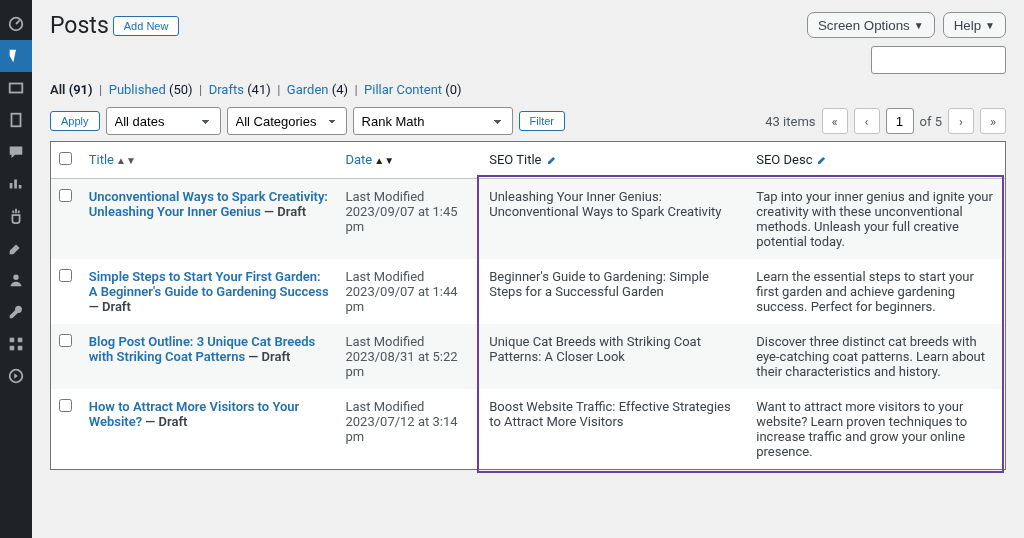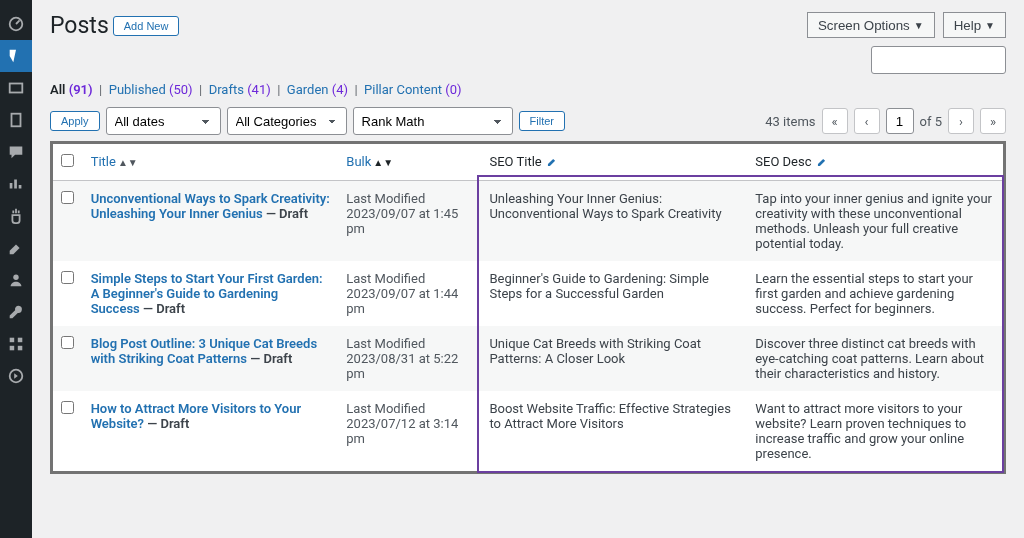--- a/index.html
+++ b/index.html
@@ -8,38 +8,38 @@
 .adminbar-item { width: 32px; height: 32px; display: flex; align-items: center; justify-content: center; color: #a7aaad; cursor: pointer; }
 .adminbar-item.active { background: #2271b1; color: #fff; }
 .adminbar-item svg { width: 18px; height: 18px; fill: currentColor; }
 .main { flex: 1; padding: 12px 18px 20px 18px; overflow: auto; background: #f0f0f1; }
 .header-row { display: flex; justify-content: space-between; align-items: flex-start; }
 .page-title-wrap { display: flex; align-items: center; gap: 4px; margin-bottom: 10px; }
 .page-title { font-size: 23px; font-weight: 400; color: #1d2327; }
 .btn { border: 1px solid #2271b1; background: #fff; color: #2271b1; padding: 3px 10px; border-radius: 3px; cursor: pointer; font-size: 11px; }
 .btn-secondary { border: 1px solid #8c8f94; color: #3c434a; padding: 0 10px; height: 26px; display: inline-flex; align-items: center; background: #f6f7f7; }
 .top-controls { display: flex; gap: 8px; }
-.top-controls .btn-secondary { padding: 4px 10px; }
+.top-controls .btn-secondary { padding: 4px 10px; border-radius: 7px; }
 .subsubsub { font-size: 13px; color: #646970; margin-bottom: 10px; }
 .subsubsub a { color: #2271b1; text-decoration: none; }
-.subsubsub .count { color: #6d28d9; }
+.subsubsub .count { color: #0f172a; }
 .subsubsub .current { font-weight: 600; color: #1d2327; }
 .tablenav { display: flex; justify-content: space-between; align-items: center; margin-bottom: 6px; }
 .tablenav-left { display: flex; gap: 6px; align-items: center; }
 select { border: 1px solid #8c8f94; border-radius: 3px; padding: 0 24px 0 8px; height: 28px; background: #fff; font-size: 13px; appearance: none; background-image: linear-gradient(45deg, transparent 50%, #50575e 50%), linear-gradient(135deg, #50575e 50%, transparent 50%); background-position: calc(100% - 14px) 12px, calc(100% - 10px) 12px; background-size: 4px 4px, 4px 4px; background-repeat: no-repeat; }
 .sel-bulk { width: 165px; }
 .sel-date { width: 115px; }
 .sel-cat { width: 120px; }
 .sel-rank { width: 160px; }
 .search-wrap { display: flex; gap: 6px; align-items: center; margin-bottom: 8px; }
 .search-wrap input { border: 1px solid #8c8f94; border-radius: 3px; height: 28px; padding: 0 8px; width: 135px; }
 .pagination { display: flex; align-items: center; gap: 6px; font-size: 13px; color: #50575e; }
 .pagination .page-btn { border: 1px solid #c3c4c7; background: #fff; width: 26px; height: 26px; display: inline-flex; align-items: center; justify-content: center; border-radius: 3px; cursor: pointer; }
 .pagination input { width: 28px; height: 26px; text-align: center; border: 1px solid #8c8f94; border-radius: 3px; }
-table.posts { width: 100%; border-spacing: 0; background: #fff; border: 3px solid #737373; }
+table.posts { width: 100%; border-spacing: 0; background: #fff; border: 1px solid #737373; }
 table.posts th, table.posts td { text-align: left; vertical-align: top; padding: 10px 8px; font-size: 13px; }
 table.posts thead th { border-bottom: 1px solid #c3c4c7; font-weight: 400; color: #2271b1; }
 table.posts thead th.dark { color: #1d2327; font-weight: 400; }
 table.posts tbody tr { border-bottom: 1px solid #f0f0f1; }
 table.posts tbody tr:nth-child(odd) { background: #f6f7f7; }
 .col-cb { width: 28px; }
 .col-title { width: 250px; }
 .col-date { width: 140px; }
 .col-seot { width: 260px; }
 .col-seod { width: 250px; }
@@ -178,21 +178,21 @@
       <span class="page-btn">»</span>
     </div>
   </div>
 
   <div class="table-wrap">
   <table class="posts">
     <thead>
       <tr>
         <th class="col-cb"><input type="checkbox" style=""></th>
         <th class="col-title"><span>Title</span><span class="sort-icon">▲▼</span></th>
-        <th class="col-date"><span>Bulk</span><span class="sort-icon" style="color:#1d2327">▲▼</span></th>
+        <th class="col-date"><span>Date</span><span class="sort-icon" style="color:#1d2327">▲▼</span></th>
         <th class="col-seot dark"><span>SEO Title</span><svg class="edit-icon" viewBox="0 0 20 20">
                 <path d="M3 14l8-8 3 3-8 8H3z"></path>
               </svg></th>
         <th class="col-seod dark"><span>SEO Desc</span><svg class="edit-icon" viewBox="0 0 20 20">
                 <path d="M3 14l8-8 3 3-8 8H3z"></path>
               </svg></th>
       </tr>
     </thead>
     <tbody id="rows">
           <tr>

